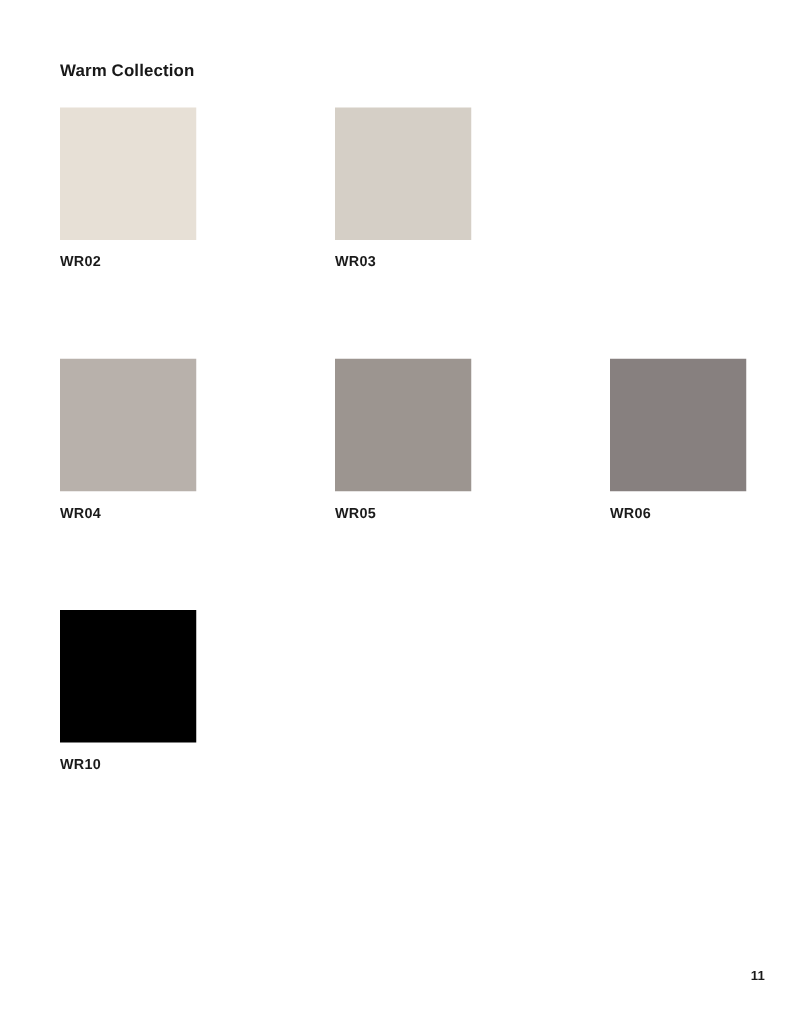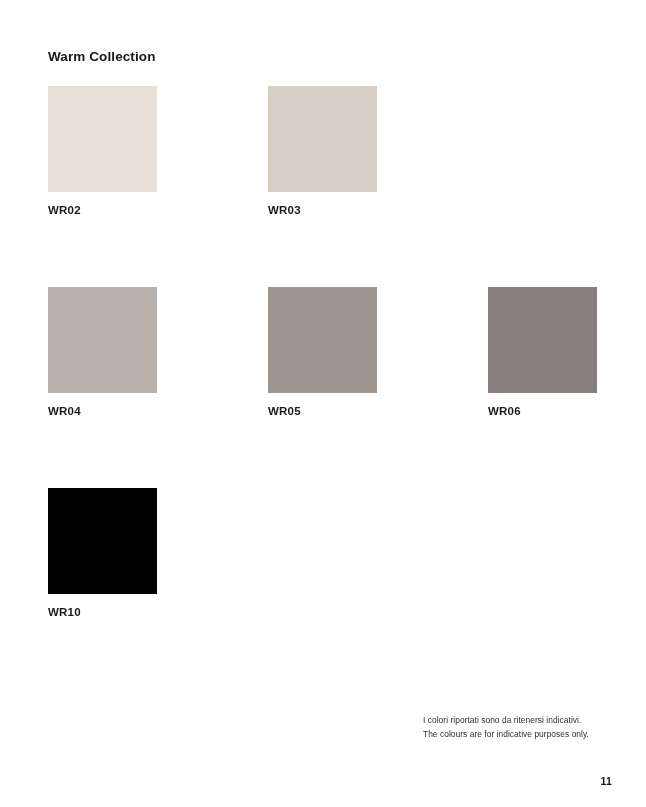--- a/index.html
+++ b/index.html
@@ -141,20 +141,16 @@
 
     <div class="swatch-row">
       <div class="swatch-cell">
         <span class="swatch-chip" style="background: rgb(0, 0, 0);"></span>
         <div class="swatch-label">WR10</div>
       </div>
     </div>
 
   </div>
 
-  <div class="disclaimer">
-    <div>I colori riportati sono da ritenersi indicativi.</div>
-    <div>The colours are for indicative purposes only.</div>
-  </div>
 
   <div class="page-number">11</div>
 
 </div>
 
 </body></html>

